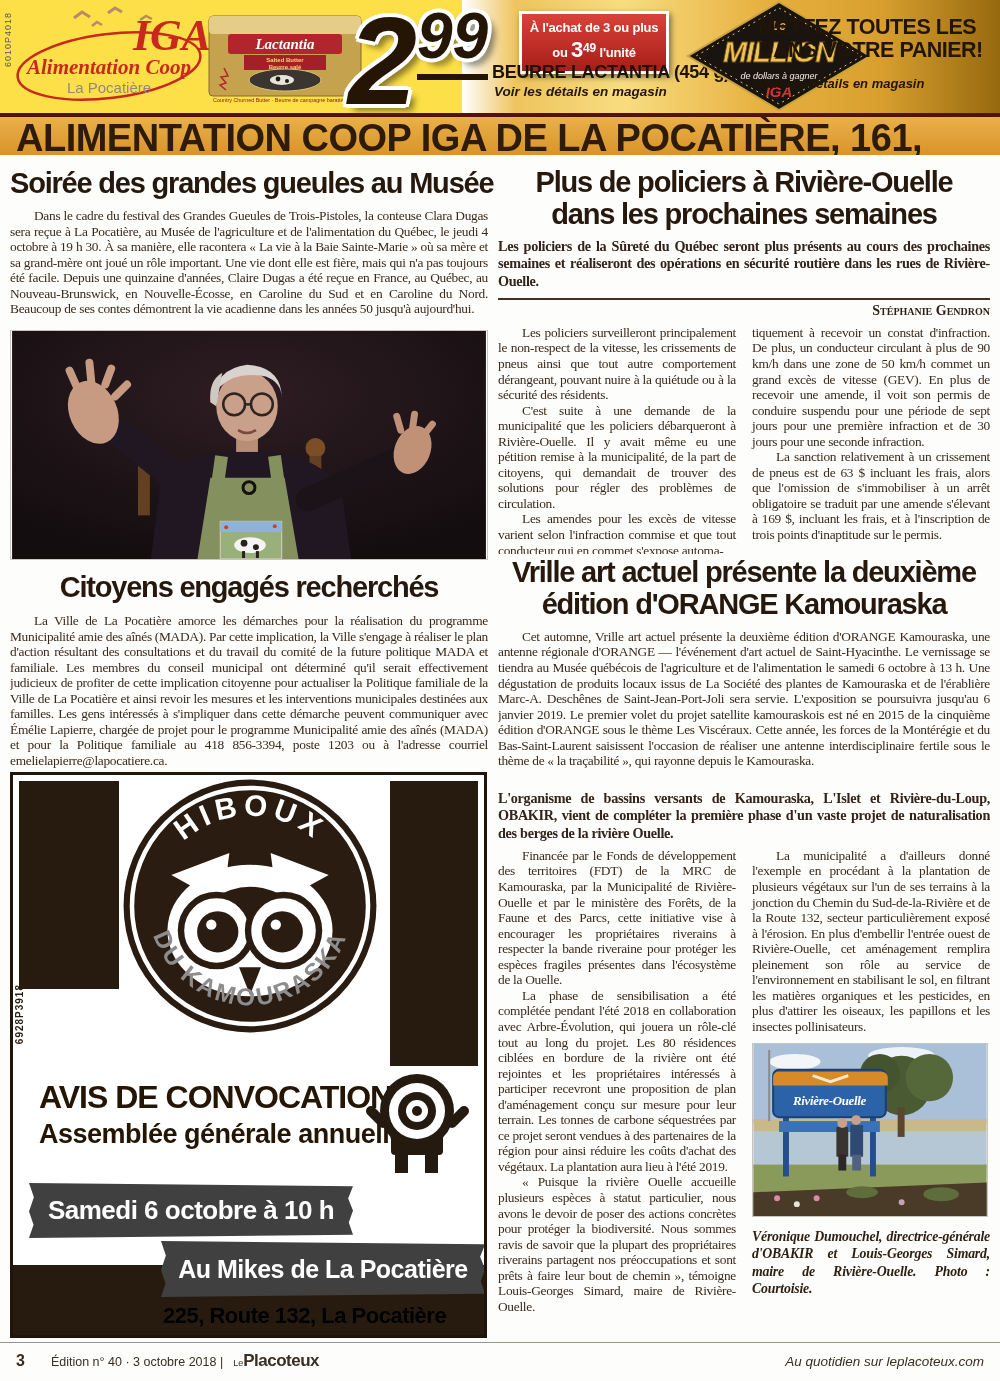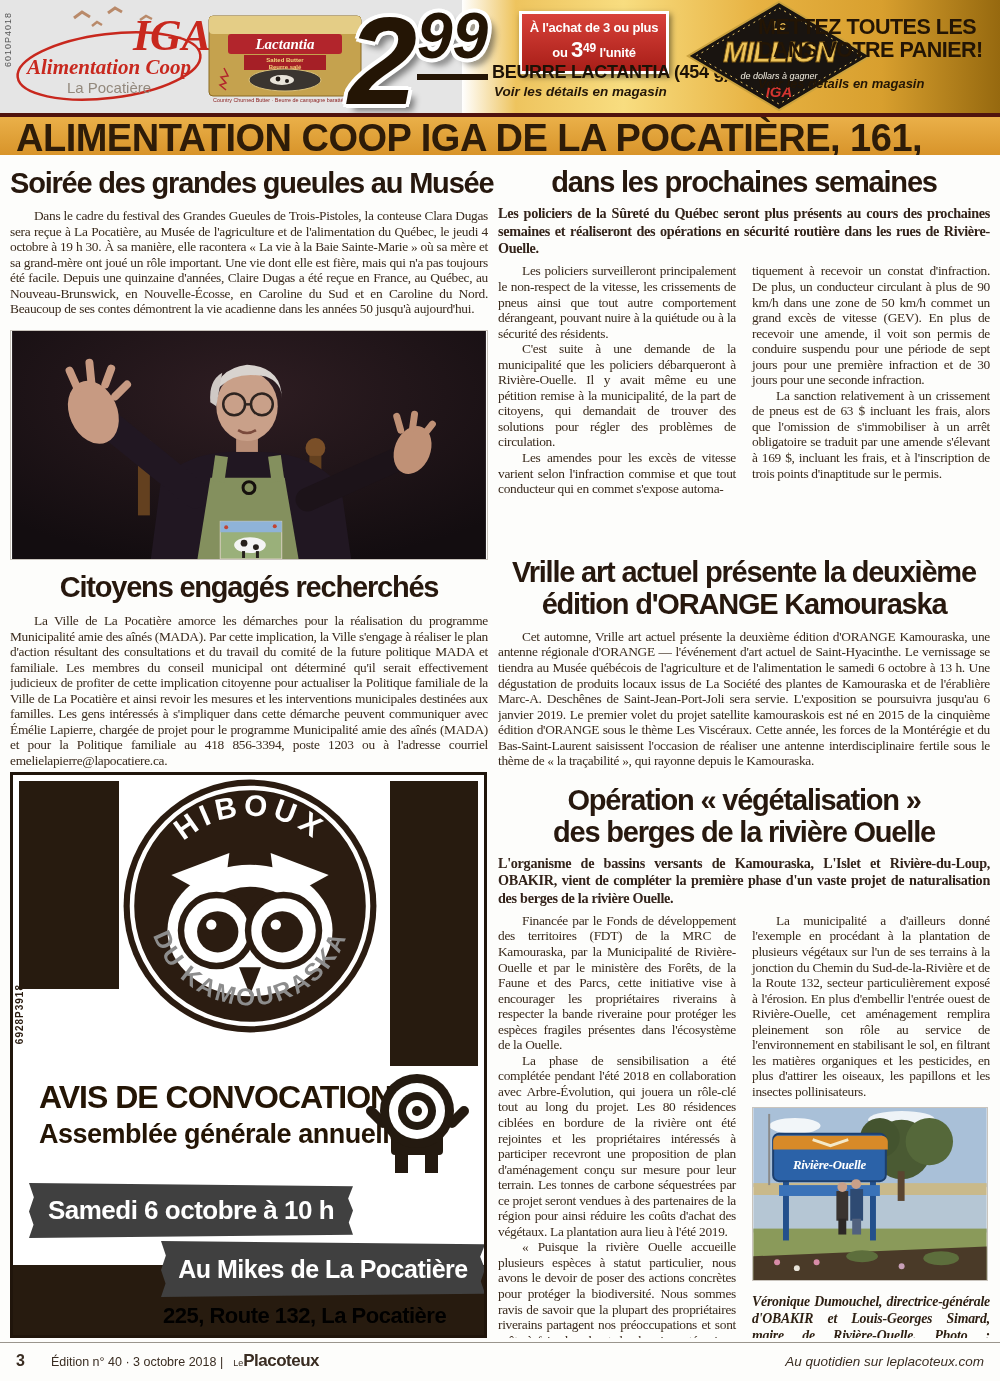--- a/index.html
+++ b/index.html
@@ -1,21 +1,21 @@
 <!DOCTYPE html>
 <html><head>
 <meta charset="utf-8">
 <style>
   * { margin:0; padding:0; box-sizing:border-box; }
   body { background:#777; font-family:"Liberation Sans", sans-serif; }
   .page { position:relative; width:1000px; height:1381px; background:#fdfdfb; margin:0 auto; overflow:hidden; }
   .abs { position:absolute; }
 
   
-  .topbanner { left:0; top:0; width:1000px; height:113px; background:#e5e5e5; }
+  .topbanner { left:0; top:0; width:1000px; height:113px; background:#fde047; }
   .gold-bg { left:462px; top:0; width:538px; height:113px;
     background:linear-gradient(90deg,#ffffff 0%,#eec45e 10%,#f8dd80 30%,#e7b242 55%,#d89f2e 78%,#96690f 100%); }
   .vcode { writing-mode:vertical-rl; transform:rotate(180deg); font-size:9px; color:#555; letter-spacing:1px; }
   .price { left:348px; top:-10px; color:#241505; font-style:italic; font-weight:bold; white-space:nowrap;
     text-shadow:-4px 0 0 #fff,4px 0 0 #fff,0 -4px 0 #fff,0 4px 0 #fff,-3px -3px 0 #fff,3px 3px 0 #fff,-3px 3px 0 #fff,3px -3px 0 #fff,7px 7px 6px rgba(0,0,0,.45); }
   .price .dollars { font-size:124px; }
   .price .cents { font-size:64px; vertical-align:46px; border-bottom:6px solid #241505; padding-bottom:2px; }
   .offer { left:519px; top:11px; width:150px; padding:6px 4px 7px;
     background:linear-gradient(180deg,#d8423a,#a81e18); border:3px solid #fff; border-radius:0;
     box-shadow:2px 3px 6px rgba(0,0,0,.5); color:#fff; font-weight:bold; font-size:13px; text-align:center; line-height:1.25; letter-spacing:-0.2px;}
@@ -254,23 +254,25 @@
 
     <div class="ribbon r1">Samedi 6 octobre à 10 h</div>
     <div class="strip"></div>
     <div class="ribbon r2">Au Mikes de La Pocatière</div>
     <div class="addr">225, Route 132, La Pocatière</div>
   </div>
   <div class="abs vcode" style="left:14px; top:984px; font-size:10px; font-weight:bold; color:#2a1c10;">6928P3918</div>
 
   <div class="abs block" style="left:498px; top:166px; width:492px; height:388px;">
     <div class="headline">
+      <div>Plus de policiers à Rivière-Ouelle</div>
       <div>dans les prochaines semaines</div>
     </div>
     <p class="lead" style="margin-top:7px;">Les policiers de la Sûreté du Québec seront plus présents au cours des prochaines semaines et réaliseront des opérations en sécurité routière dans les rues de Rivière-Ouelle.</p>
+    <div class="byline-row">Stéphanie Gendron</div>
     <div class="cols coltxt">
       <div class="c">
         <p>Les policiers surveilleront principalement le non-respect de la vitesse, les crissements de pneus ainsi que tout autre comportement dérangeant, pouvant nuire à la quiétude ou à la sécurité des résidents.</p>
         <p>C'est suite à une demande de la municipalité que les policiers débarqueront à Rivière-Ouelle. Il y avait même eu une pétition remise à la municipalité, de la part de citoyens, qui demandait de trouver des solutions pour régler des problèmes de circulation.</p>
         <p>Les amendes pour les excès de vitesse varient selon l'infraction commise et que tout conducteur qui en commet s'expose automa-</p>
       </div>
       <div class="c">
         <p class="cont">tiquement à recevoir un constat d'infraction. De plus, un conducteur circulant à plus de 90 km/h dans une zone de 50 km/h commet un grand excès de vitesse (GEV). En plus de recevoir une amende, il voit son permis de conduire suspendu pour une période de sept jours pour une première infraction et de 30 jours pour une seconde infraction.</p>
         <p>La sanction relativement à un crissement de pneus est de 63 $ incluant les frais, alors que l'omission de s'immobiliser à un arrêt obligatoire se traduit par une amende s'élevant à 169 $, incluant les frais, et à l'inscription de trois points d'inaptitude sur le permis.</p>
       </div>
@@ -281,24 +283,20 @@
     <div class="headline">
       <div>Vrille art actuel présente la deuxième</div>
       <div>édition d'ORANGE Kamouraska</div>
     </div>
     <div class="body-wide" style="margin-top:8px;">
       <p>Cet automne, Vrille art actuel présente la deuxième édition d'ORANGE Kamouraska, une antenne régionale d'ORANGE — l'événement d'art actuel de Saint-Hyacinthe. Le vernissage se tiendra au Musée québécois de l'agriculture et de l'alimentation le samedi 6 octobre à 13 h. Une dégustation de produits locaux issus de La Société des plantes de Kamouraska et de l'érablière Marc-A. Deschênes de Saint-Jean-Port-Joli sera servie. L'exposition se poursuivra jusqu'au 6 janvier 2019. Le premier volet du projet satellite kamouraskois est né en 2015 de la cinquième édition d'ORANGE sous le thème Les Viscéraux. Cette année, les forces de la Montérégie et du Bas-Saint-Laurent saisissent l'occasion de réaliser une antenne interdisciplinaire fertile sous le thème de « la traçabilité », qui rayonne depuis le Kamouraska.</p>
     </div>
   </div>
 
   <div class="abs block" style="left:498px; top:784px; width:492px; height:554px;">
-    <div class="headline">
-      <div>Opération « végétalisation »</div>
-      <div>des berges de la rivière Ouelle</div>
-    </div>
     <p class="lead" style="margin-top:6px;">L'organisme de bassins versants de Kamouraska, L'Islet et Rivière-du-Loup, OBAKIR, vient de compléter la première phase d'un vaste projet de naturalisation des berges de la rivière Ouelle.</p>
     <div class="cols coltxt">
       <div class="c">
         <p>Financée par le Fonds de développement des territoires (FDT) de la MRC de Kamouraska, par la Municipalité de Rivière-Ouelle et par le ministère des Forêts, de la Faune et des Parcs, cette initiative vise à encourager les propriétaires riverains à respecter la bande riveraine pour protéger les espèces fragiles présentes dans l'écosystème de la Ouelle.</p>
         <p>La phase de sensibilisation a été complétée pendant l'été 2018 en collaboration avec Arbre-Évolution, qui jouera un rôle-clé tout au long du projet. Les 80 résidences ciblées en bordure de la rivière ont été rejointes et les propriétaires intéressés à participer recevront une proposition de plan d'aménagement conçu sur mesure pour leur terrain. Les tonnes de carbone séquestrées par ce projet seront vendues à des partenaires de la région pour ainsi réduire les coûts d'achat des végétaux. La plantation aura lieu à l'été 2019.</p>
         <p>« Puisque la rivière Ouelle accueille plusieurs espèces à statut particulier, nous avons le devoir de poser des actions concrètes pour protéger la biodiversité. Nous sommes ravis de savoir que la plupart des propriétaires riverains partagent nos préoccupations et sont prêts à faire leur bout de chemin », témoigne Louis-Georges Simard, maire de Rivière-Ouelle.</p>
       </div>
       <div class="c">
         <p>La municipalité a d'ailleurs donné l'exemple en procédant à la plantation de plusieurs végétaux sur l'un de ses terrains à la jonction du Chemin du Sud-de-la-Rivière et de la Route 132, secteur particulièrement exposé à l'érosion. En plus d'embellir l'entrée ouest de Rivière-Ouelle, cet aménagement remplira pleinement son rôle au service de l'environnement en stabilisant le sol, en filtrant les matières organiques et les pesticides, en plus d'attirer les oiseaux, les papillons et les insectes pollinisateurs.</p>
 

